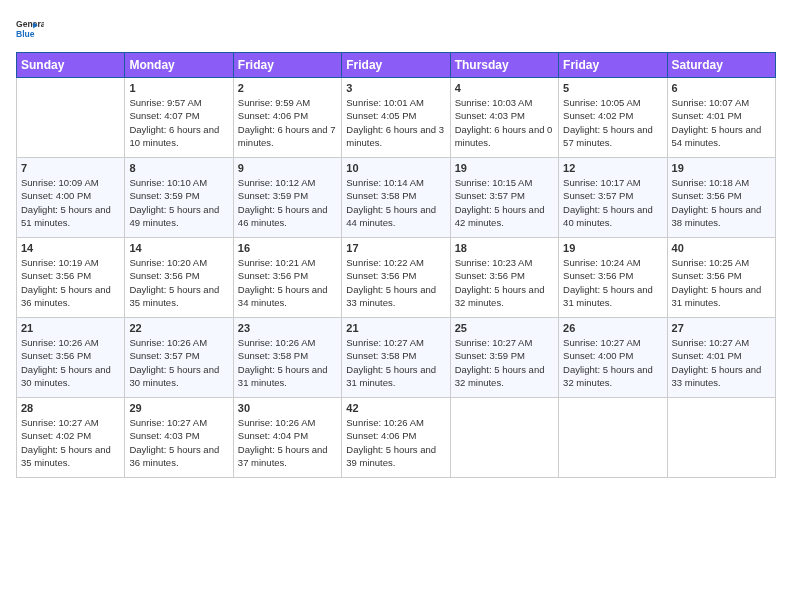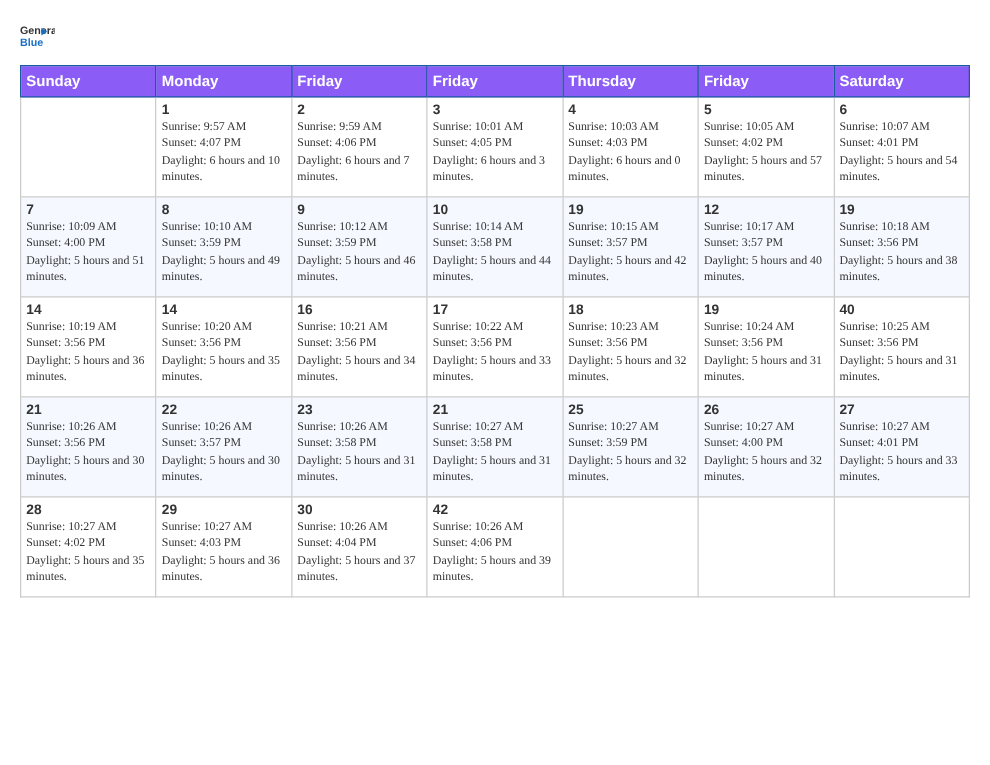--- a/index.html
+++ b/index.html
@@ -63,21 +63,20 @@
     }
     .day-number {
       font-weight: bold;
       font-size: 11px;
       margin-bottom: 2px;
     }
     .day-info {
       font-size: 9.5px;
       line-height: 1.4;
       color: #333;
-      font-family: Liberation Serif, serif;
     }
     .empty-cell {
       background: #f9f9f9;
     }
     tbody tr:nth-child(odd) td {
       background: #ffffff;
     }
     tbody tr:nth-child(even) td {
       background: #f5f8ff;
     }

